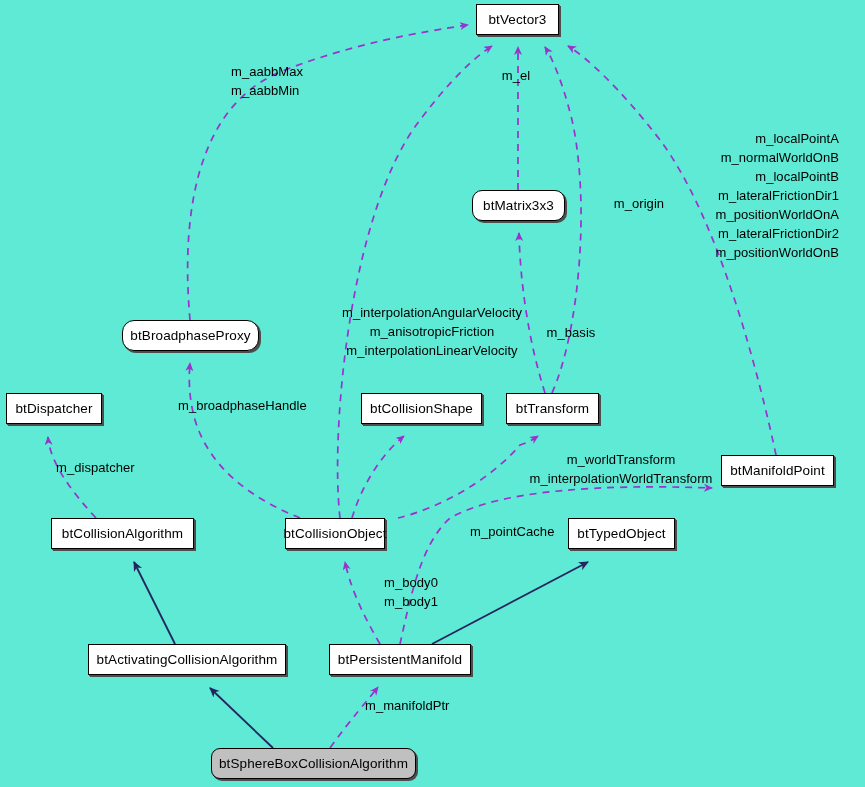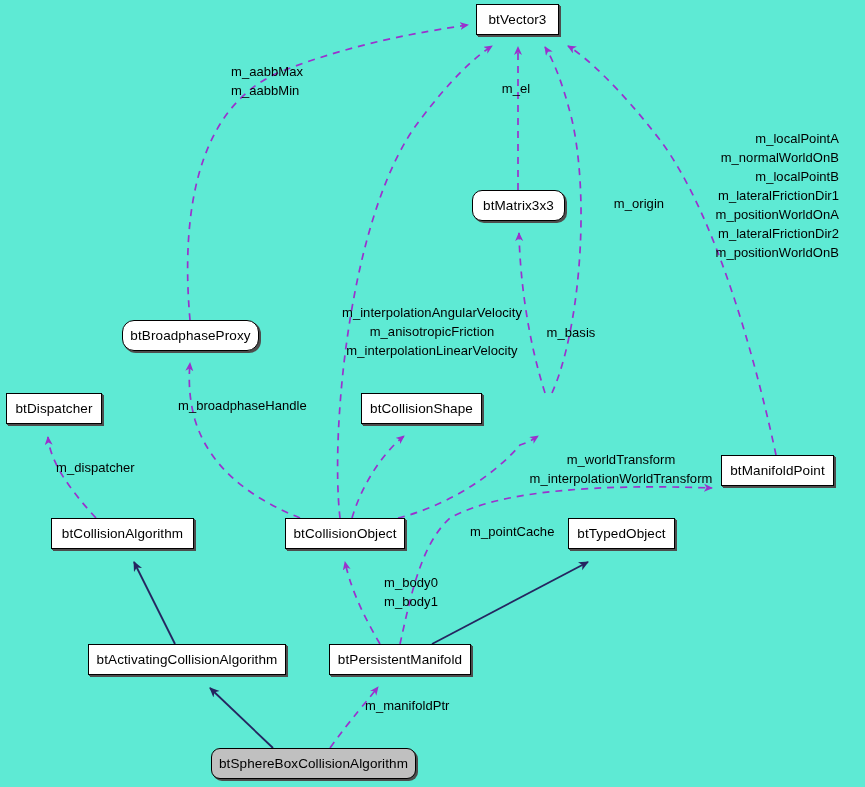--- a/index.html
+++ b/index.html
@@ -111,30 +111,33 @@
   </div>
 
   <div class="uml-node" style="left:6px; top:393px; width:96px; height:31px;">
     <span>btDispatcher</span>
   </div>
 
   <div class="uml-node" style="left:361px; top:393px; width:121px; height:31px;">
     <span>btCollisionShape</span>
   </div>
 
+  <div class="uml-node" style="left:506px; top:393px; width:93px; height:31px;">
+    <span>btTransform</span>
+  </div>
 
   <div class="uml-node" style="left:721px; top:455px; width:113px; height:31px;">
     <span>btManifoldPoint</span>
   </div>
 
   <div class="uml-node" style="left:51px; top:518px; width:143px; height:31px;">
     <span>btCollisionAlgorithm</span>
   </div>
 
-  <div class="uml-node" style="left:285px; top:518px; width:120px; height:31px;">
+  <div class="uml-node" style="left:285px; top:518px; width:100px; height:31px;">
     <span>btCollisionObject</span>
   </div>
 
   <div class="uml-node" style="left:568px; top:518px; width:107px; height:31px;">
     <span>btTypedObject</span>
   </div>
 
   <div class="uml-node" style="left:88px; top:644px; width:198px; height:31px;">
     <span>btActivatingCollisionAlgorithm</span>
   </div>
@@ -145,21 +148,21 @@
 
   <div class="uml-node highlight" style="left:211px; top:748px; width:205px; height:31px;border-radius:9px;">
     <span>btSphereBoxCollisionAlgorithm</span>
   </div>
 
   <div class="edge-label" style="left:231px; top:62px;">
     <div>m_aabbMax</div>
     <div>m_aabbMin</div>
   </div>
 
-  <div class="edge-label center" style="left:516px; top:79px;">
+  <div class="edge-label center" style="left:516px; top:66px;">
     <div>m_el</div>
   </div>
 
   <div class="edge-label right" style="left:839px; top:129px;">
     <div>m_localPointA</div>
     <div>m_normalWorldOnB</div>
     <div>m_localPointB</div>
     <div>m_lateralFrictionDir1</div>
     <div>m_positionWorldOnA</div>
     <div>m_lateralFrictionDir2</div>

